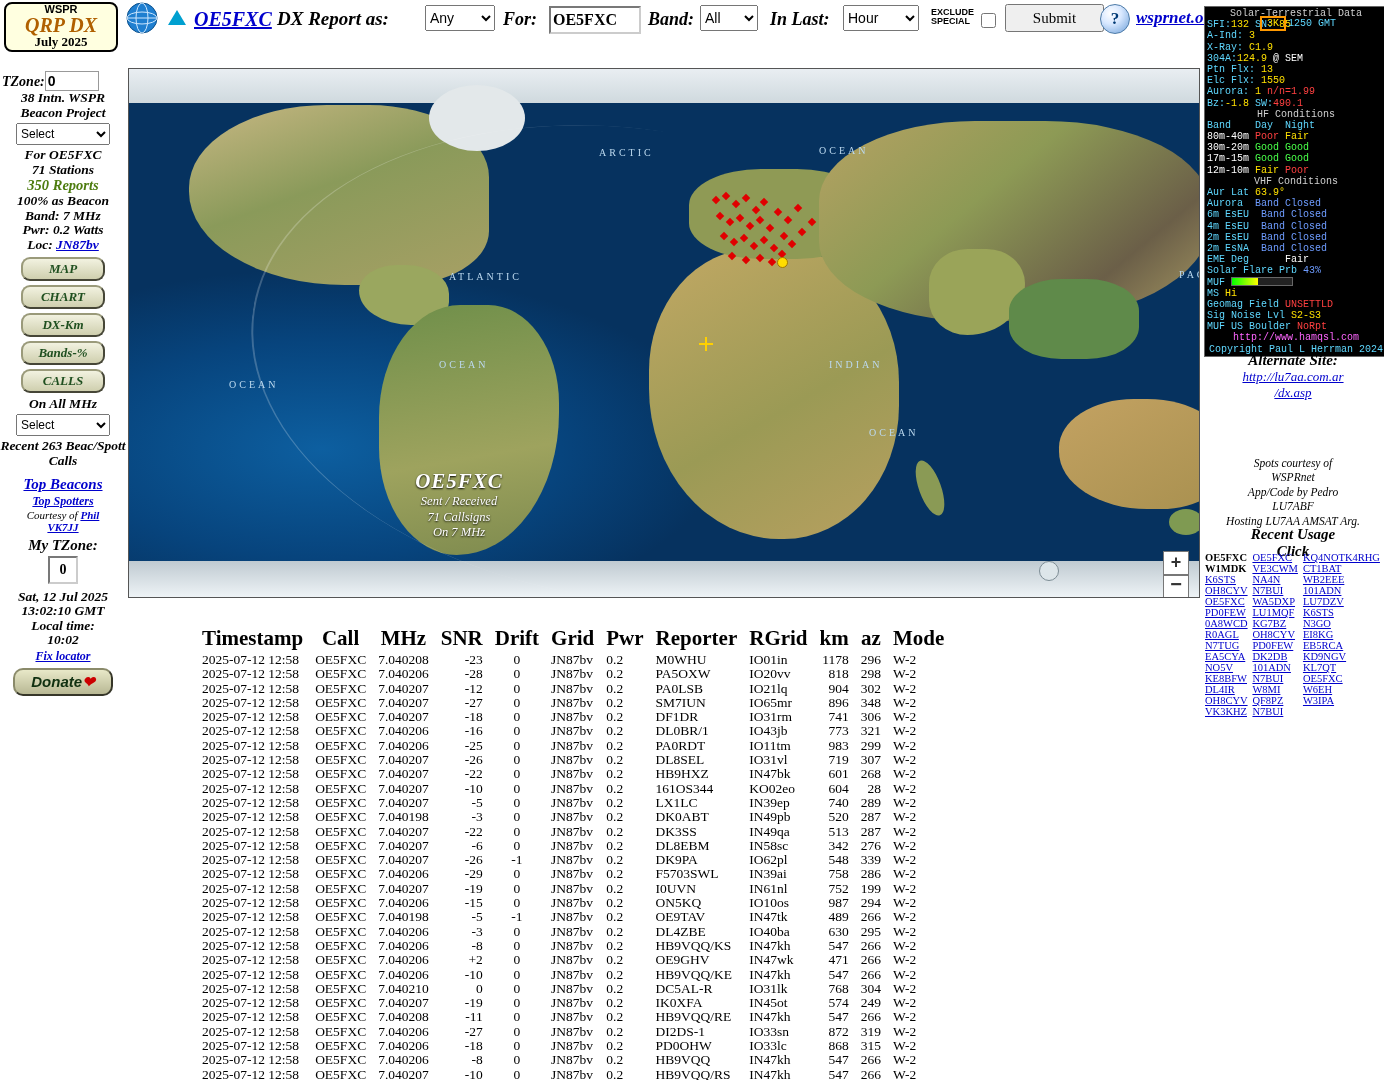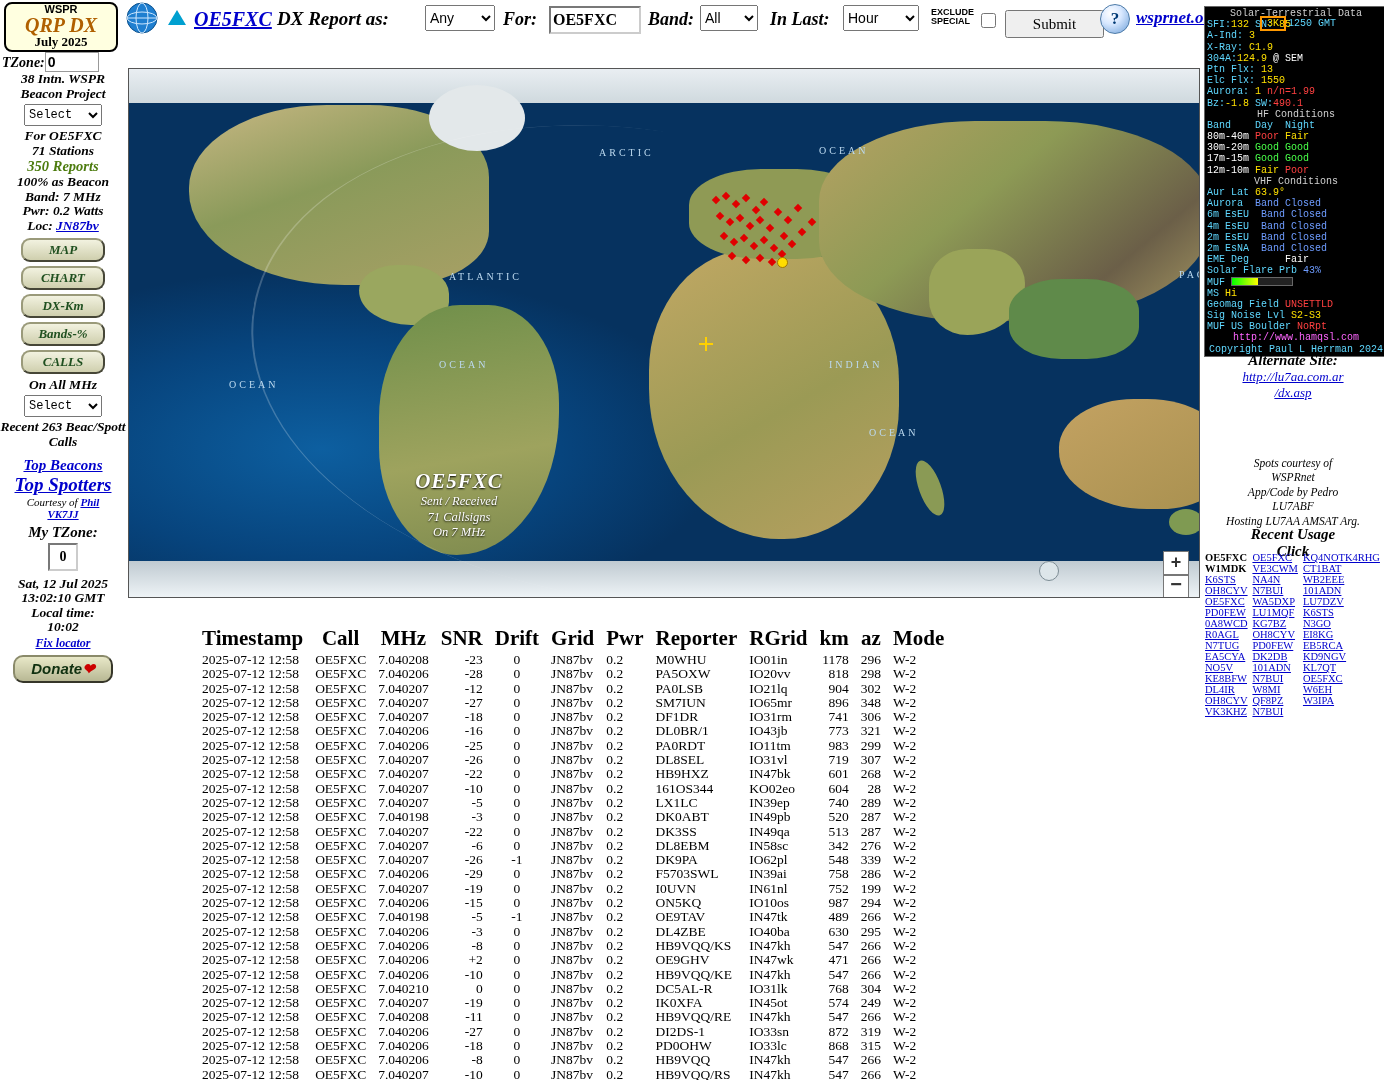--- a/index.html
+++ b/index.html
@@ -18,34 +18,34 @@
   .dxrep{position:absolute;left:277px;top:8px;font-size:19px;font-weight:bold;font-style:italic;}
   .sel1{position:absolute;left:425px;top:5px;width:70px;height:26px;font-size:14px;font-family:"Liberation Sans",sans-serif;}
   .forlbl{position:absolute;left:503px;top:9px;font-size:18px;font-weight:bold;font-style:italic;}
   .forinp{position:absolute;left:549px;top:6px;width:84px;height:24px;font-size:16px;font-weight:bold;font-family:"Liberation Serif",serif;border:2px inset #ccc;padding:0 2px;}
   .bandlbl{position:absolute;left:648px;top:9px;font-size:18px;font-weight:bold;font-style:italic;}
   .sel2{position:absolute;left:700px;top:5px;width:58px;height:26px;font-size:14px;font-family:"Liberation Sans",sans-serif;}
   .inlastlbl{position:absolute;left:770px;top:9px;font-size:18px;font-weight:bold;font-style:italic;}
   .sel3{position:absolute;left:843px;top:5px;width:76px;height:26px;font-size:14px;font-family:"Liberation Sans",sans-serif;}
   .exc{position:absolute;left:931px;top:8px;font-size:9px;line-height:1.05;font-family:"Liberation Sans",sans-serif;font-weight:bold;}
   .exc-cb{position:absolute;left:977px;top:10px;width:15px;height:15px;}
-  .submit{position:absolute;left:1005px;top:4px;width:99px;height:28px;font-size:15px;font-family:"Liberation Serif",serif;margin-top:6px;}
+  .submit{position:absolute;left:1005px;top:4px;width:99px;height:28px;font-size:15px;font-family:"Liberation Serif",serif;}
   .qmark{position:absolute;left:1100px;top:4px;width:28px;height:28px;border-radius:50%;background:radial-gradient(circle at 35% 30%,#fff 0%,#d8e8ff 40%,#6c9fd8 100%);border:1px solid #4d7ba8;color:#003a75;font-weight:bold;font-size:17px;text-align:center;line-height:28px;font-family:"Liberation Serif",serif;}
   .wsprnet{position:absolute;left:1136px;top:8px;font-size:17px;font-weight:bold;font-style:italic;color:#0000cc;text-decoration:underline;}
 
   .subtitle{position:absolute;left:128px;top:46px;width:1070px;text-align:center;font-size:15.5px;font-weight:bold;font-style:italic;}
   .home-ic{display:inline-block;width:13px;height:12px;background:#cc8800;position:relative;top:1px;}
   .red-ic{display:inline-block;width:12px;height:12px;border-radius:50%;background:#d00;position:relative;top:1px;}
 
   
   .sidebar{position:absolute;left:0;top:52px;width:126px;text-align:center;font-family:"Liberation Serif",serif;}
-  .sb-tz{font-size:14px;font-weight:bold;font-style:italic;text-align:left;padding-left:2px;}
+  .sb-tz{font-size:14px;font-weight:bold;font-style:italic;text-align:left;padding-left:2px;margin-top:19px;}
   .sb-tz input{width:48px;font-size:14px;font-weight:bold;border:1px solid #999;}
   .sb-it{font-size:13.5px;font-weight:bold;font-style:italic;line-height:1.08;}
-  .sb-sel{width:78px;height:22px;font-size:12px;margin:3px 0;font-family:Liberation Mono, monospace;}
+  .sb-sel{width:94px;height:22px;font-size:12px;margin:3px 0;font-family:Liberation Sans, sans-serif;}
   .sb-blue{color:#4d7c0f;font-weight:bold;font-style:italic;font-size:14.5px;}
   .sb-link{color:#0000cc;text-decoration:underline;font-weight:bold;font-style:italic;}
   .btn{display:block;width:84px;margin:4px auto;padding:2px 0;border:2px outset #9a9a7a;border-radius:9px;background:linear-gradient(#f2f2e0,#cfcfae);font-weight:bold;font-style:italic;font-size:13px;color:#205020;font-family:"Liberation Serif",serif;}
   .tzbox{width:26px;height:24px;margin:2px auto;border:2px inset #ccc;font-size:14px;font-weight:bold;text-align:center;line-height:24px;background:#fff;}
   .donate{display:block;width:100px;margin:4px auto;padding:3px 0;border:2px outset #8a8a6a;border-radius:10px;background:linear-gradient(#e8e8c8,#b8b894);font-weight:bold;font-style:italic;font-size:15px;color:#103010;}
 
   
   .map{position:absolute;left:128px;top:68px;width:1070px;height:528px;border:1px solid #555;overflow:hidden;background:#0a3f7a;}
   .ocean{position:absolute;inset:0;background:
      radial-gradient(ellipse 400px 180px at 18% 72%, #0d5fa0 0%, #07447d 60%, #06325f 100%),
@@ -172,21 +172,21 @@
     <button class="btn">MAP</button>
     <button class="btn">CHART</button>
     <button class="btn">DX-Km</button>
     <button class="btn">Bands-%</button>
     <button class="btn">CALLS</button>
     <div class="sb-it" style="margin-top:4px">On All MHz</div>
     <select class="sb-sel"><option>Select</option></select>
     <div class="sb-it">Recent 263 Beac/Spott Calls</div>
     <div style="height:8px"></div>
     <a class="sb-link" style="font-size:15px" href="#">Top Beacons</a><br>
-    <a class="sb-link" style="font-size:19px" href="#">Top Spotters</a>
+    <a class="sb-link" style="font-size:12px" href="#">Top Spotters</a>
     <div style="font-size:11px;font-style:italic">
       <span>Courtesy of</span>
       <a class="sb-link" style="font-size:11px" href="#">Phil</a>
       <div><a class="sb-link" style="font-size:11px" href="#">VK7JJ</a></div>
     </div>
     <div class="sb-it" style="font-size:15px;margin-top:4px">My TZone:</div>
     <div class="tzbox">0</div>
     <div class="sb-it" style="margin-top:6px">Sat, 12 Jul 2025 13:02:10 GMT</div>
     <div class="sb-it">Local time:</div>
     <div class="sb-it">10:02</div>

